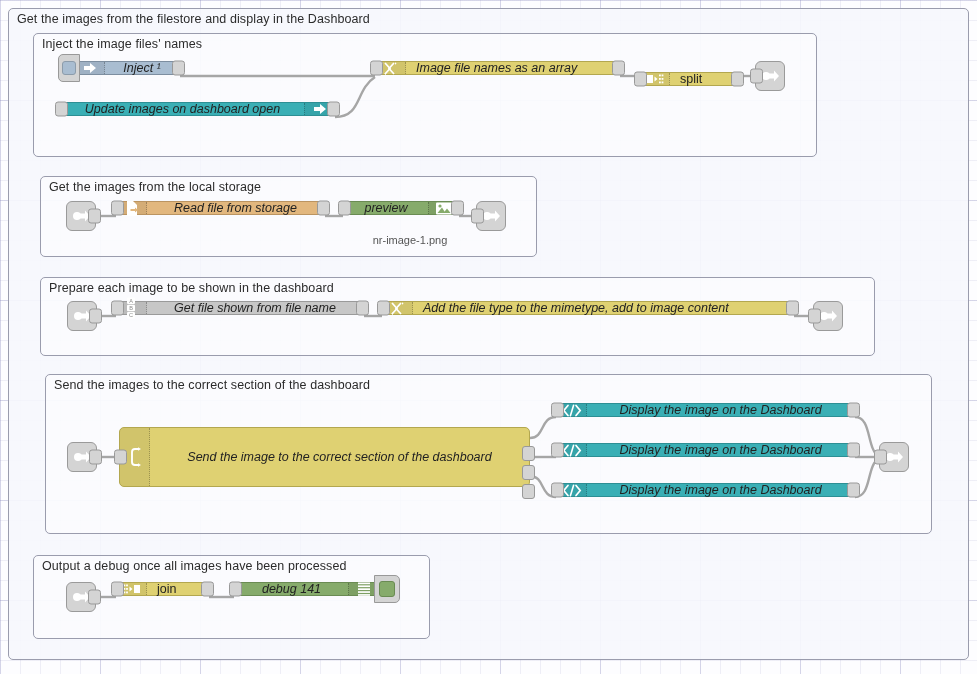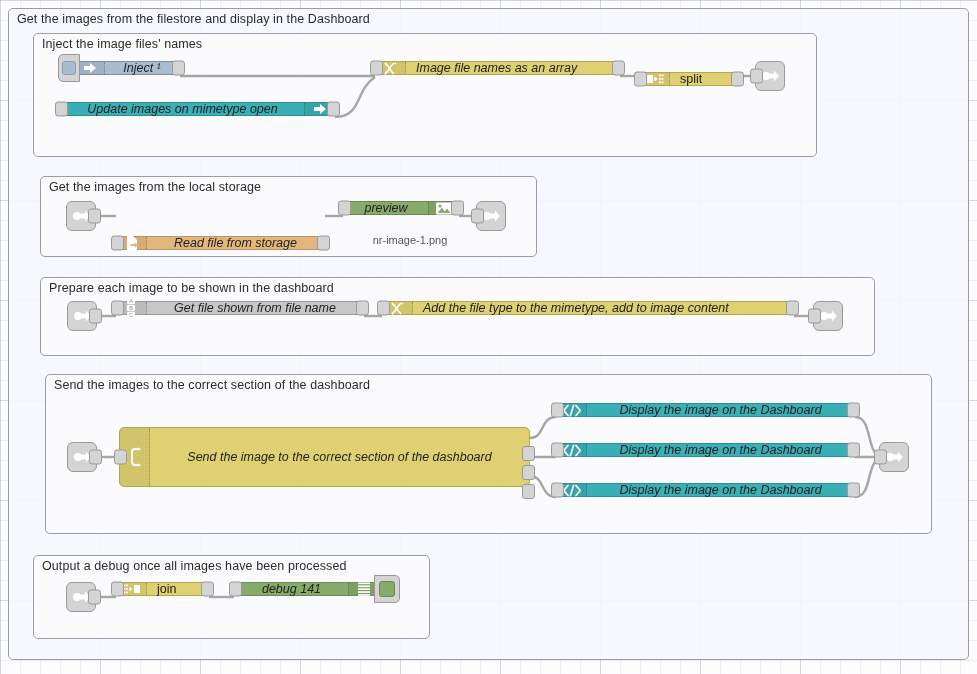--- a/index.html
+++ b/index.html
@@ -86,21 +86,21 @@
     border-radius:3px;
     top:50%;transform:translateY(-50%);
   }
   .port.in{left:-6px;}
   .port.out{right:-6px;}
   
   .n-inject{background:#a9bdd1;border-color:#7d8ea0;}
   .n-teal{background:#3aafb5;border-color:#2d8f94;}
   .n-yellow{background:#dfd172;border-color:#b3a74f;}
   .n-grey{background:#c7c7c7;border-color:#9a9a9a;}
-  .n-orange{background:#e2b77e;border-color:#bb9461;margin-top:35px;}
+  .n-orange{background:#e2b77e;border-color:#bb9461;}
   .n-green{background:#86ab6b;border-color:#6a8b53;}
   .n-link{background:#d4d4d4;border-color:#9a9a9a;}
   
   .node.link{width:30px;height:30px;border-radius:6px;justify-content:center;}
   .node.link .icon-box{
     width:100%;background:transparent;border:none;border-radius:6px;
   }
   
   .inject-btn{
     position:absolute;left:-17px;top:50%;transform:translateY(-50%);
@@ -212,21 +212,21 @@
     <svg class="gi" width="16" height="16" viewBox="0 0 16 16">
         <path d="M2 6h6V3l6 5-6 5v-3H2z" fill="#fff"></path>
       </svg>
   </span>
   <span class="label ital center">Inject ¹</span>
   <span class="port out"></span>
 </div>
 
 <div class="node n-teal" style="left:60px;top:102px;width:275px;">
   <span class="port in"></span>
-  <span class="label ital center">Update images on mimetype open</span>
+  <span class="label ital center">Update images on dashboard open</span>
   <span class="icon-box right">
     <svg class="gi" width="16" height="16" viewBox="0 0 16 16">
         <path d="M2 6h6V3l6 5-6 5v-3H2z" fill="#fff"></path>
       </svg>
   </span>
   <span class="port out"></span>
 </div>
 
 <div class="node n-yellow" style="left:375px;top:61px;width:245px;">
   <span class="port in"></span>

